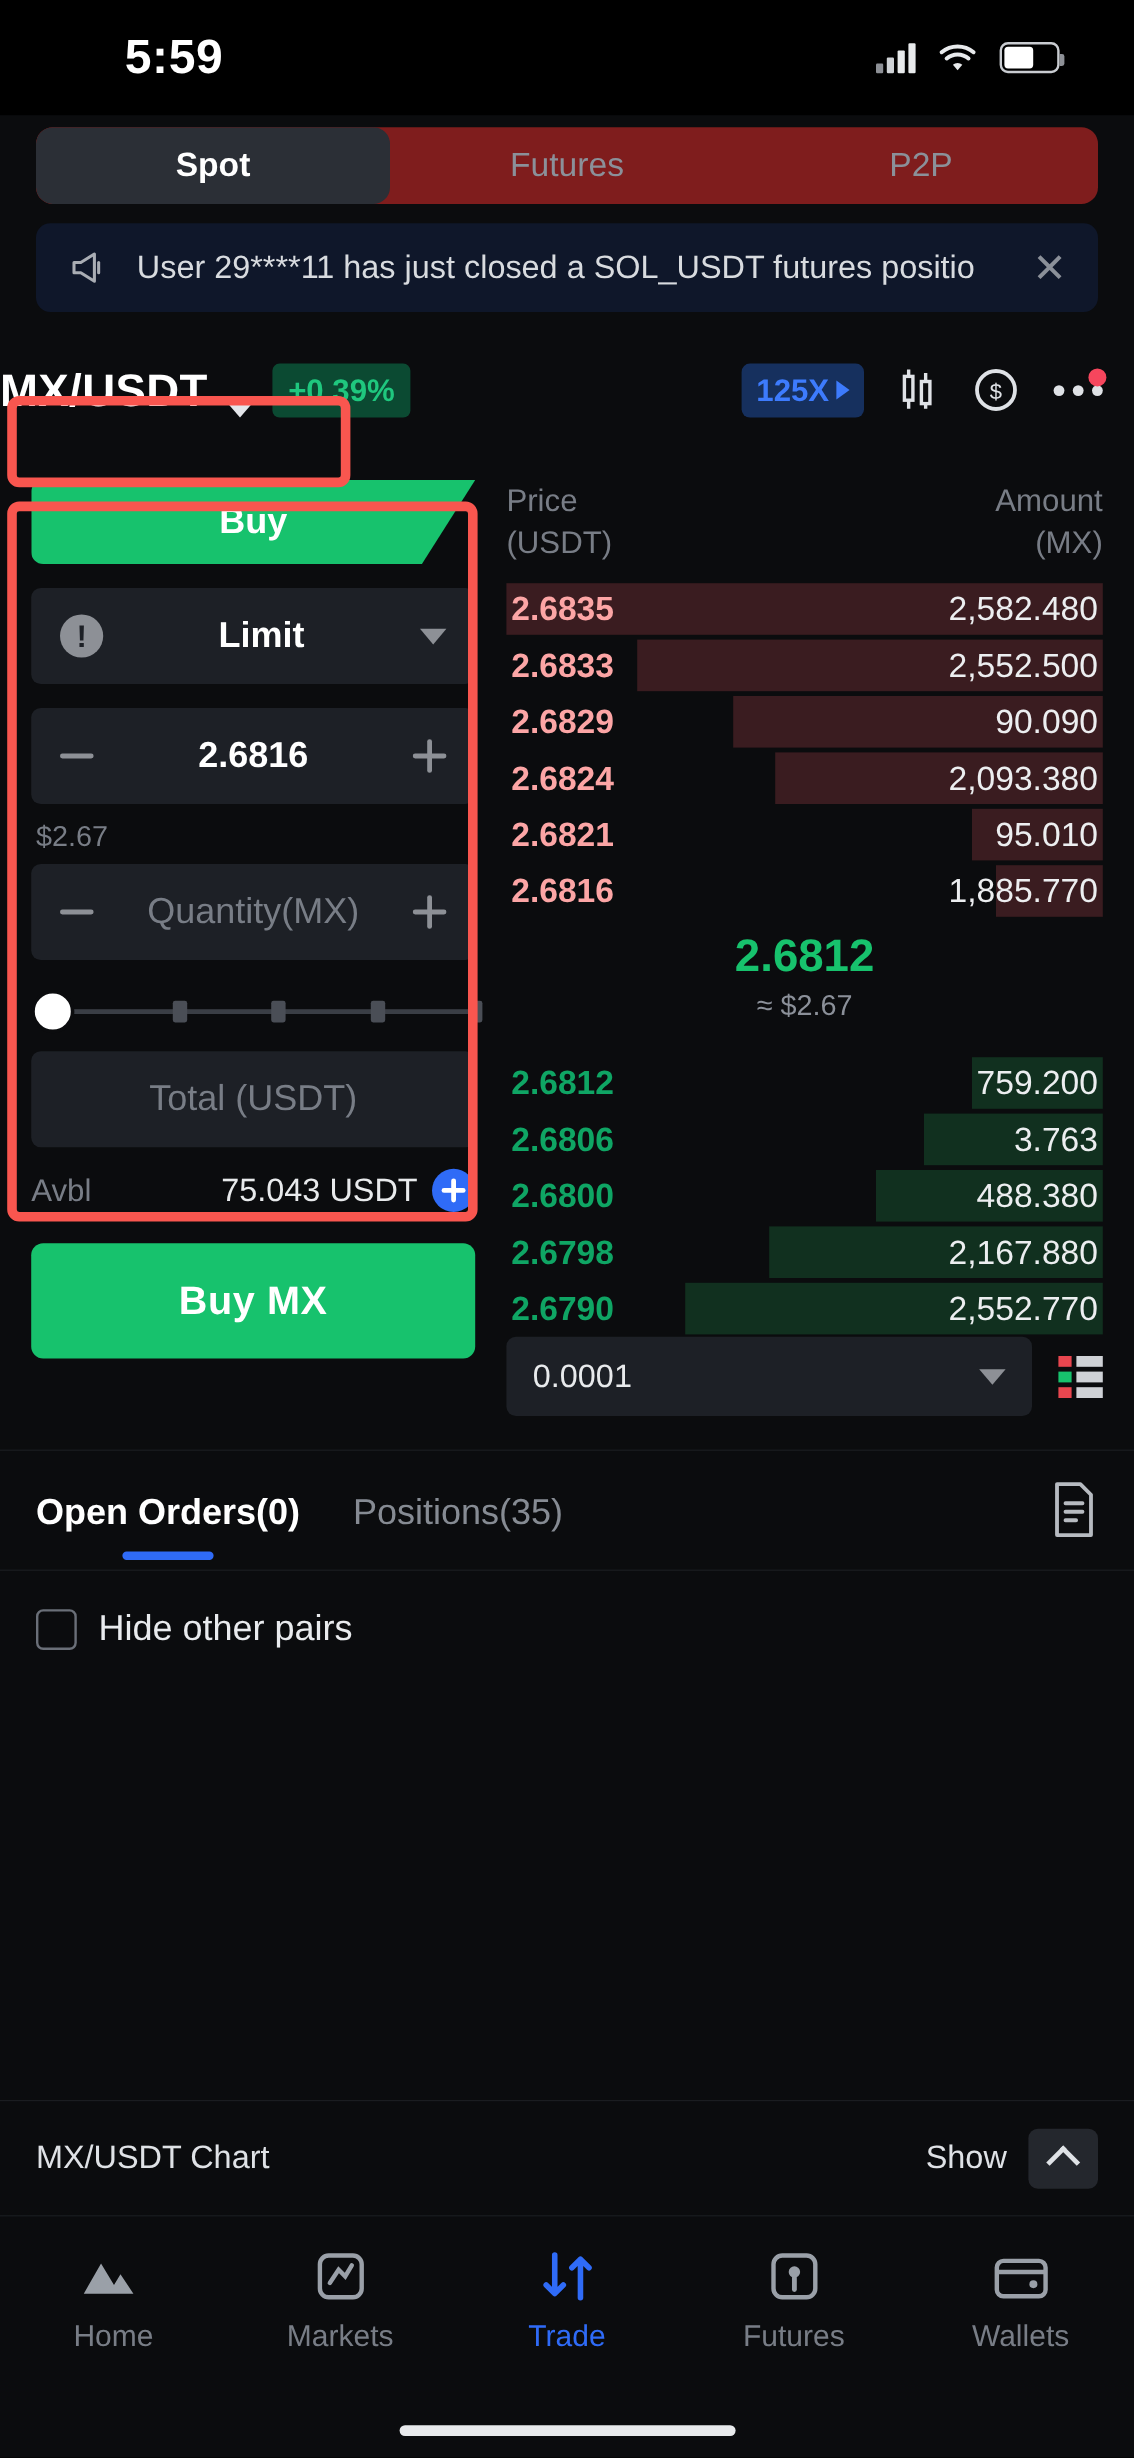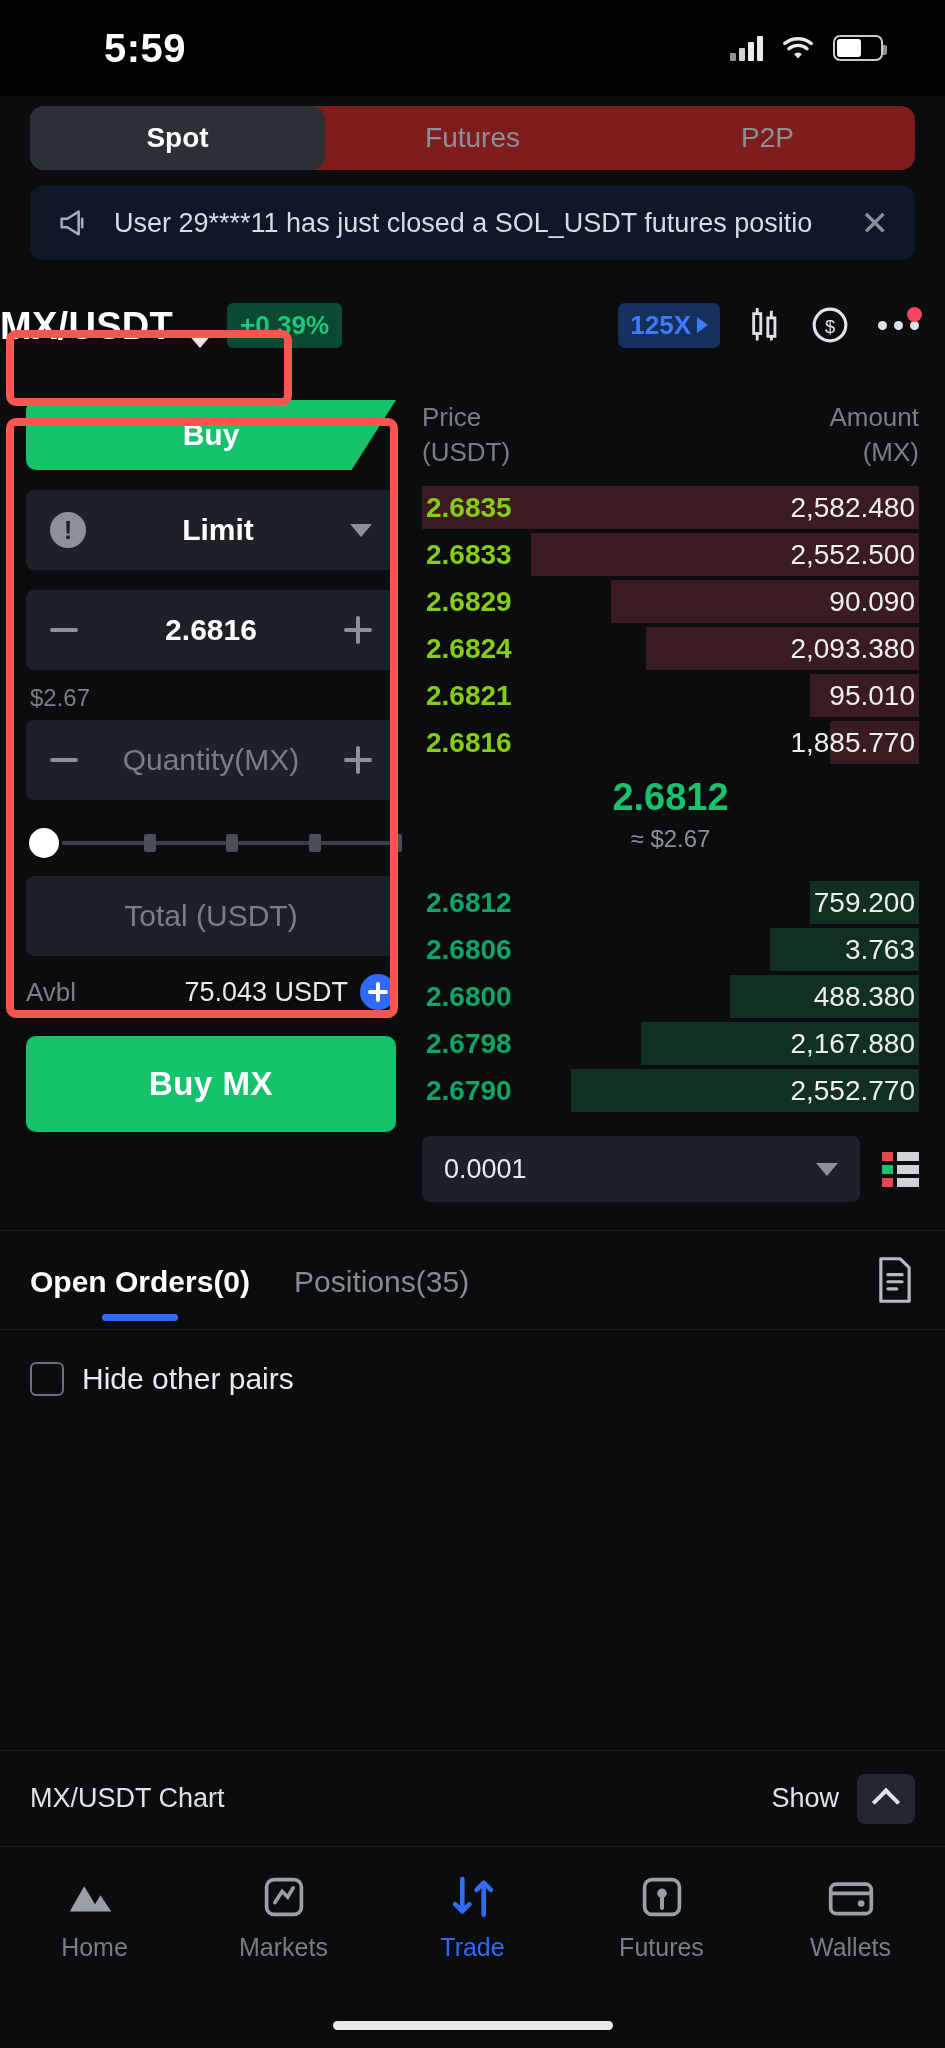--- a/index.html
+++ b/index.html
@@ -110,29 +110,29 @@
   
   .ob-head { display:flex; justify-content:space-between; font-size:26px; color:#787d86; line-height:1.35; }
   .ob-head .r { text-align:right; }
   .ob-rows { margin-top:14px; }
   .ob-row { position:relative; height:47px; display:flex; align-items:center;
             justify-content:space-between; padding:0 4px; }
   .ob-row .bar { position:absolute; right:0; top:2px; bottom:2px; }
   .ob-row.ask .bar { background:#3a1c20; }
   .ob-row.bid .bar { background:#11301f; }
   .ob-row .p { position:relative; font-size:28px; font-weight:700; z-index:2; }
-  .ob-row.ask .p { color:#84cc16; }
+  .ob-row.ask .p { color:#fca5a5; }
   .ob-row.bid .p { color:#0fa564; }
   .ob-row .a { position:relative; font-size:28px; color:#eceef0; z-index:2; }
 
   .mid { text-align:center; padding:10px 0 12px; }
   .mid .m1 { font-size:38px; font-weight:700; color:#17c26d; }
   .mid .m2 { font-size:24px; color:#8b9099; margin-top:6px; }
 
-  .ob-foot { display:flex; align-items:center; gap:22px; margin-top:22px; }
+  .ob-foot { display:flex; align-items:center; gap:22px; }
   .tick { flex:1; height:66px; background:#1d2026; border-radius:8px; display:flex;
           align-items:center; justify-content:space-between; padding:0 22px;
           font-size:27px; color:#e8eaec; }
   .depthico { display:flex; flex-direction:column; gap:4px; }
   .depthico div { display:flex; gap:4px; }
   .depthico .rr { width:11px;height:9px;background:#e8464f; }
   .depthico .gg { width:11px;height:9px;background:#17c26d; }
   .depthico .ww { width:22px;height:9px;background:#cfd2d6; }
 
   

